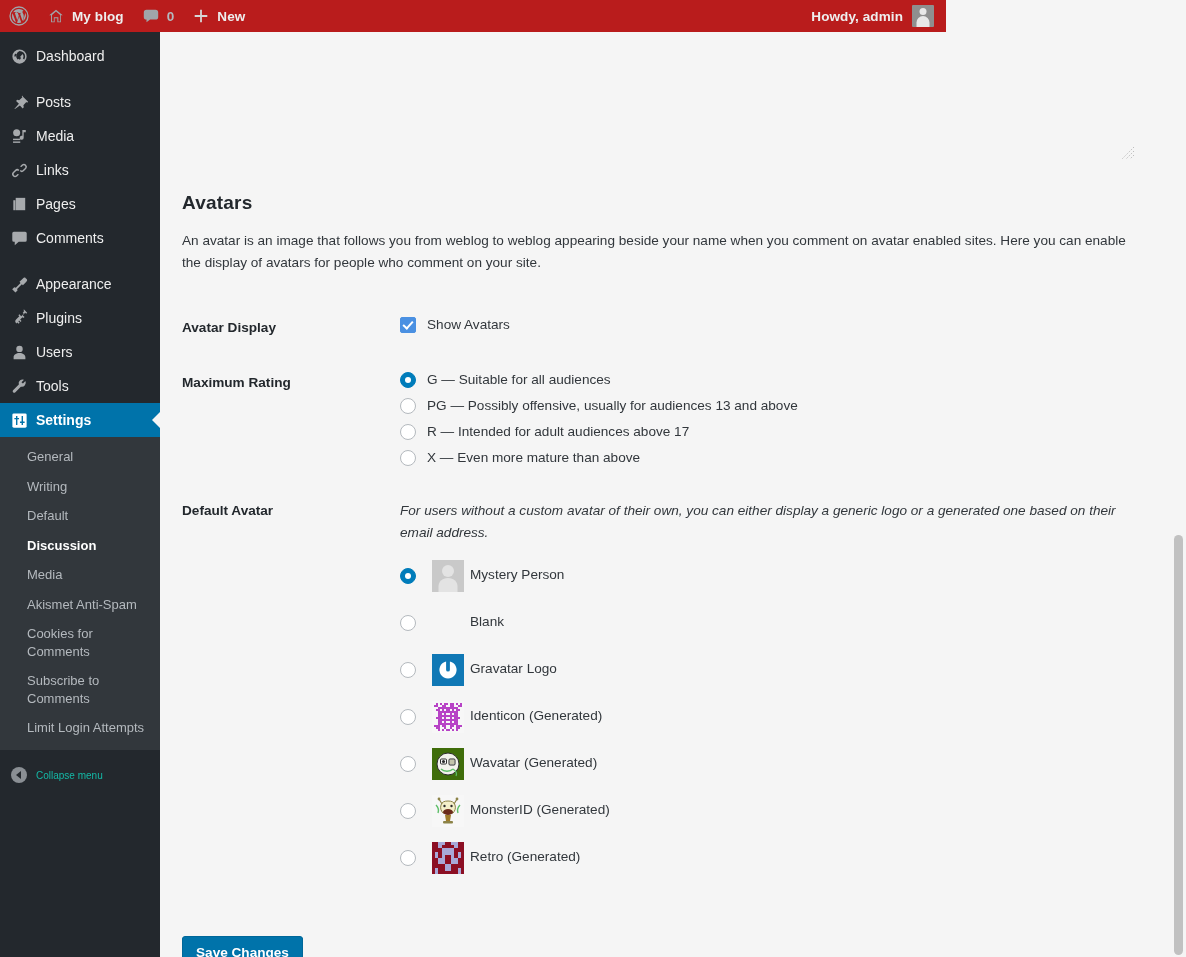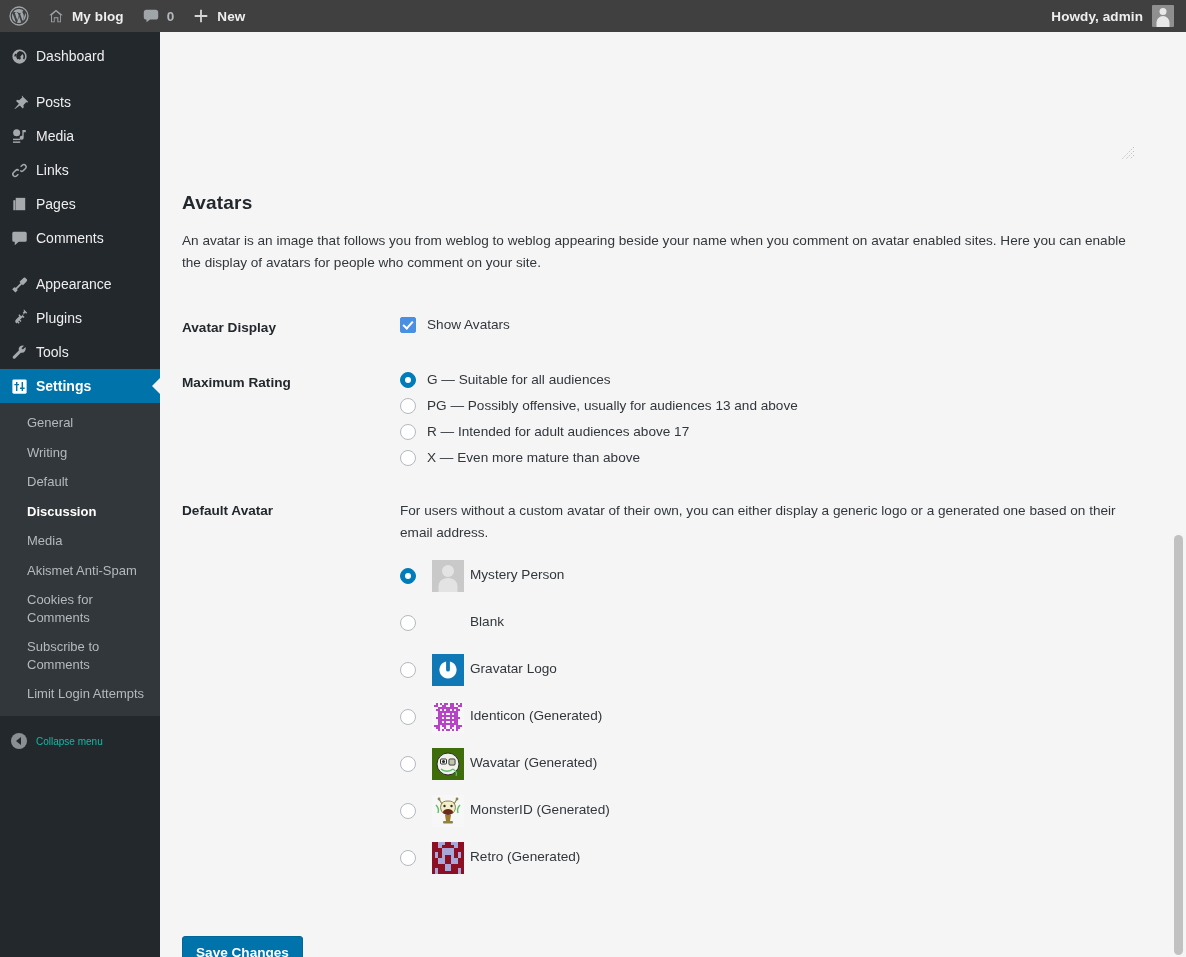--- a/index.html
+++ b/index.html
@@ -8,22 +8,22 @@
     width: 1186px; height: 957px;
     overflow: hidden;
     background: #f5f5f5;
     font-family: "Liberation Sans", sans-serif;
     -webkit-font-smoothing: antialiased;
   }
 
   
   #adminbar {
     position: absolute; top: 0; left: 0;
-    width: 1186px; height: 32px;
-    background: #404040;
+    width: 946px; height: 32px;
+    background: #b91c1c;
     color: #eeeeee;
     font-size: 13px;
     display: flex; align-items: center;
     z-index: 50;
   }
   .ab-item {
     display: flex; align-items: center;
     height: 32px; padding: 0 9px;
     color: #eeeeee; text-decoration: none;
     white-space: nowrap;
@@ -132,21 +132,21 @@
   }
   table.form-table th {
     width: 218px; text-align: left; vertical-align: top;
     padding: 20px 10px 20px 0;
     font-size: 13.6px; font-weight: 600; color: #23282d;
   }
   table.form-table td {
     padding: 17px 10px 17px 0; vertical-align: top;
     font-size: 13.6px; color: #32373c; line-height: 1.5;
   }
-  td .field-desc { margin: 0 0 12px 0; max-width: 735px; line-height: 1.6; }
+  td .field-desc { margin: 0 0 12px 0; max-width: 735px; line-height: 1.6; font-style: italic; }
 
   label.opt {
     display: flex; align-items: center;
     margin: 0 0 10px 0; cursor: pointer; line-height: 1;
   }
   label.opt:last-child { margin-bottom: 0; }
   label.opt .txt { margin-left: 11px; font-size: 13.6px; color: #32373c; }
 
   
   .radio {
@@ -322,20 +322,29 @@
 
   <div class="menu-top">
     <span class="mi">
       <svg width="19" height="19" viewBox="0 0 20 20">
           <path d="M14.5 2.8l-1.1 1.1 1 1-2.6 2.6-1.9-1.9-1.1 1.1 1 1-3.2 3.2a3 3 0 0 0 0 4.3l1.1-1.1 1.4 1.4 1.1-1.1-1.4-1.4.8-.8 1.4 1.4 1.1-1.1-1.4-1.4 2.5-2.5 1 1 1.1-1.1-1.9-1.9 2.6-2.6 1 1 1.1-1.1-3.6-3.6z" fill="#a7aaad"></path>
         </svg>
     </span>
     <span class="mlabel">Plugins</span>
   </div>
 
+  <div class="menu-top">
+    <span class="mi">
+      <svg width="19" height="19" viewBox="0 0 20 20">
+          <circle cx="10" cy="6.2" r="3.4" fill="#a7aaad"></circle>
+          <path d="M10 10.6c-3.4 0-6.2 1.9-6.2 4.3v2.1h12.4v-2.1c0-2.4-2.8-4.3-6.2-4.3z" fill="#a7aaad"></path>
+        </svg>
+    </span>
+    <span class="mlabel">Users</span>
+  </div>
 
   <div class="menu-top">
     <span class="mi">
       <svg width="19" height="19" viewBox="0 0 20 20">
           <path d="M16.2 4.3l-2.6 2.6-1.5-1.5 2.6-2.6a4.2 4.2 0 0 0-5.4 5.2L3.2 14a1.6 1.6 0 0 0 2.2 2.3l6-6.1a4.2 4.2 0 0 0 4.8-5.9z" fill="#a7aaad"></path>
         </svg>
     </span>
     <span class="mlabel">Tools</span>
   </div>
 

